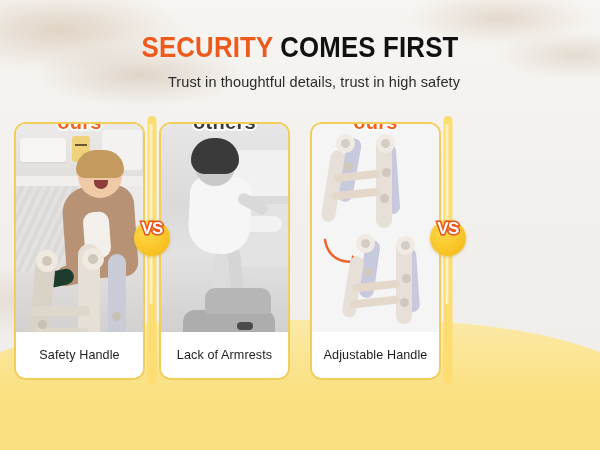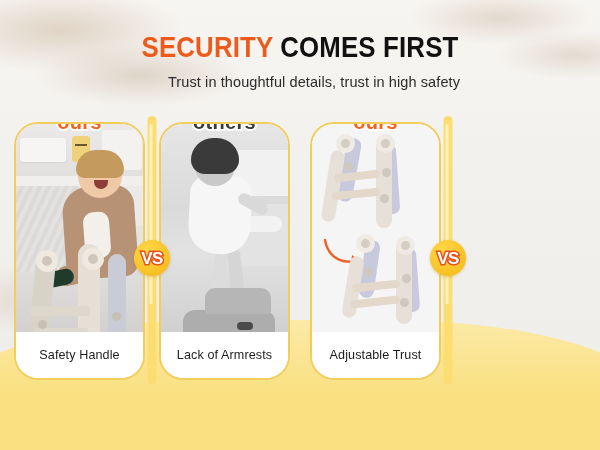--- a/index.html
+++ b/index.html
@@ -57,21 +57,21 @@
     position:absolute; top:0; height:258px; display:flex;
   }
   .pair.left { left:14px;  width:276px; }
   .pair.right{ left:310px; width:276px; }
 
   .card{
     position:relative;
     width:131px;
     background:#fff;
     border:2px solid #f3cd5a;
-    border-radius:24px;
+    border-radius:12px;
     display:flex; flex-direction:column;
     overflow:hidden;
   }
   .card + .card{ margin-left:14px; }
 
   .photo{
     position:relative;
     flex:1;
     overflow:hidden;
     background:#efefef;
@@ -98,24 +98,24 @@
   
   .divider{
     position:absolute; top:-6px; left:50%; transform:translateX(-50%);
     width:9px; height:268px; background:#fbdd72; border-radius:6px; z-index:5;
   }
   .divider::after{
     content:""; position:absolute; left:2px; top:8px; width:3px; height:180px;
     background:rgba(255,255,255,.55); border-radius:3px;
   }
   .vs{
-    position:absolute; top:136px; left:50%; transform:translate(-50%,-50%);
+    position:absolute; top:116px; left:50%; transform:translate(-50%,-50%);
     width:36px; height:36px; border-radius:50%;
     background:radial-gradient(circle at 38% 32%, #ffd84a, #f7c020 72%, #eeb211);
-    display:flex; align-items:center; justify-content:center;
+    display:flex; align-items:flex-start; justify-content:center;
     z-index:8; box-shadow:0 1px 3px rgba(180,130,0,.35);
   }
   .vs span{
     font-size:17px; font-weight:700; color:#fff; letter-spacing:-.5px;
     -webkit-text-stroke:3px #e8521c; paint-order:stroke fill;
     line-height:1;
   }
 
   
   .k-bg{ position:absolute; inset:0;
@@ -319,21 +319,21 @@
           <div class="pr-leg" style="left:56px;top:6px;width:16px;height:86px"></div>
           <div class="pr-rail" style="left:12px;top:50px;width:48px;height:8px;transform:rotate(-6deg)"></div>
           <div class="pr-rail" style="left:10px;top:66px;width:50px;height:8px;transform:rotate(-6deg)"></div>
           <div class="pr-ring" style="left:16px;top:2px"></div>
           <div class="pr-ring" style="left:56px;top:4px"></div>
           <div class="pr-knob" style="left:24px;top:36px"></div>
           <div class="pr-knob" style="left:62px;top:42px"></div>
           <div class="pr-knob" style="left:60px;top:66px"></div>
         </div>
       </div>
-      <div class="caption">Adjustable Trust</div>
+      <div class="caption">Adjustable Handle</div>
     </div>
 
 
     <div class="divider"></div>
     <div class="vs">
       <span>VS</span>
     </div>
   </div>
 </div>
 

